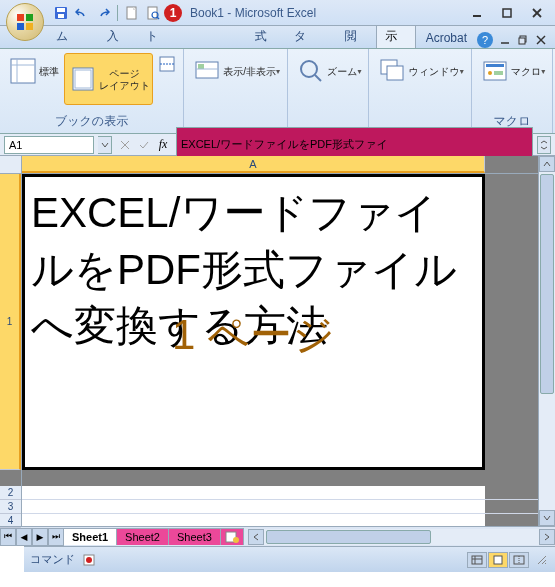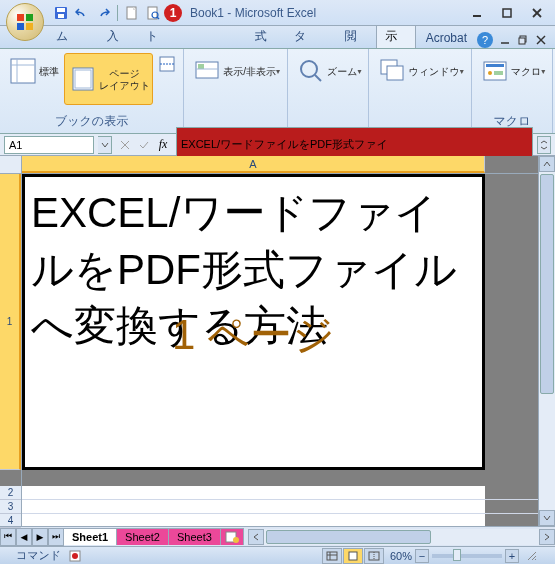--- a/index.html
+++ b/index.html
@@ -33,21 +33,21 @@
 .rbtn-icon { width:32px; height:32px; display:flex; align-items:center; justify-content:center; }
 .rbtn-label { font-size:10px; color:#2a2a2a; text-align:center; line-height:1.2; margin-top:1px; white-space:pre; }
 .rbtn .dd { font-size:8px; color:#555; }
 
 .namebox-row { height:22px; background:#e4ecf7; display:flex; align-items:center; border-bottom:1px solid #9ab; padding:0 4px; gap:4px; }
 .namebox { width:90px; height:18px; background:#fff; border:1px solid #8aa; font-size:11px; padding:0 4px; display:flex; align-items:center; }
 .namebox-dd { width:14px; height:18px; background:#dce6f4; border:1px solid #8aa; border-left:none; display:flex; align-items:center; justify-content:center; cursor:pointer; }
 .fx-btns { display:flex; gap:1px; }
 .fx-btn { width:18px; height:18px; display:flex; align-items:center; justify-content:center; cursor:pointer; }
 .fx-label { font-style:italic; font-family:serif; font-size:12px; }
-.formula-bar { flex:1; height:36px; background:#b91c1c; border:1px solid #8aa; font-size:11px; padding:0 4px; display:flex; align-items:center; overflow:hidden; white-space:nowrap; }
+.formula-bar { flex:1; height:36px; background:#be185d; border:1px solid #8aa; font-size:11px; padding:0 4px; display:flex; align-items:center; overflow:hidden; white-space:nowrap; }
 .fb-expand { width:14px; height:18px; background:#dce6f4; border:1px solid #8aa; display:flex; align-items:center; justify-content:center; cursor:pointer; }
 
 .sheet-area { position:relative; height: 370px; background:#fff; display:flex; }
 .row-hdr-col { width:22px; background:#e4ecf7; border-right:1px solid #9ab; }
 .sel-all { height:18px; background:#e4ecf7; border-bottom:1px solid #9ab; cursor:pointer; }
 .col-hdr-row { height:18px; background:#e4ecf7; border-bottom:1px solid #9ab; display:flex; }
 .col-hdr { border-right:1px solid #c0c8d8; font-size:11px; color:#2a4a7a; display:flex; align-items:center; justify-content:center; cursor:pointer; }
 .col-hdr.sel { background:#fdd868; border-bottom:2px solid #e8a020; }
 .row-hdr { height:14px; border-bottom:1px solid #c0c8d8; font-size:10px; color:#2a4a7a; display:flex; align-items:center; justify-content:center; cursor:pointer; }
 .row-hdr.sel { background:#fdd868; border-right:2px solid #e8a020; }
@@ -67,21 +67,21 @@
 .sheet-tabs-row { height:20px; background:#dce6f4; display:flex; align-items:center; border-top:1px solid #9ab; }
 .tab-nav { display:flex; }
 .tab-nav-btn { width:16px; height:18px; background:#c8d8ec; border:1px solid #9ab; cursor:pointer; display:flex; align-items:center; justify-content:center; font-size:9px; }
 .sheet-tab { padding:2px 8px; font-size:11px; background:#ec4899; border:1px solid #9ab; border-bottom:none; cursor:pointer; margin-left:-1px; }
 .sheet-tab.active { background:#fff; font-weight:bold; }
 .sheet-tab.new { width:24px; padding:2px 4px; }
 .hscroll { flex:1; height:16px; background:#e4ecf7; display:flex; margin-left:4px; }
 .hscroll .scroll-track { flex:1; position:relative; }
 .hscroll .scroll-thumb { top:1px; bottom:1px; left:2px; width:60%; }
 
-.statusbar { height:18px; background:linear-gradient(#dbe7f6,#c0d4ec); display:flex; align-items:center; padding:0 16px; gap:6px; font-size:11px; color:#2a4a7a; border-top:1px solid #9ab; }
+.statusbar { height:26px; background:linear-gradient(#dbe7f6,#c0d4ec); display:flex; align-items:center; padding:0 6px; gap:6px; font-size:11px; color:#2a4a7a; border-top:1px solid #9ab;margin-left:24px; }
 .status-text { }
 .rec-btn { width:16px; height:16px; cursor:pointer; display:flex; align-items:center; justify-content:center; }
 .view-btns { margin-left:auto; display:flex; gap:1px; }
 .view-btn { width:20px; height:16px; background:#c8d8ec; border:1px solid #9ab; cursor:pointer; display:flex; align-items:center; justify-content:center; }
 .view-btn.active { background:#fdd868; }
 .zoom { display:flex; align-items:center; gap:3px; }
 .zoom-btn { width:14px; height:14px; background:#c8d8ec; border:1px solid #9ab; cursor:pointer; display:flex; align-items:center; justify-content:center; font-size:11px; }
 .zoom-slider { width:70px; height:4px; background:#b0c4de; position:relative; cursor:pointer; }
 .zoom-thumb { position:absolute; width:8px; height:12px; background:#e4ecf7; border:1px solid #8aa; top:-5px; left:30%; }
 .zoom-pct { font-size:11px; cursor:pointer; }
@@ -422,28 +422,20 @@
           <rect x="2" y="1" width="8" height="8" fill="#fff" stroke="#555"></rect>
         </svg>
       </div>
     <div class="view-btn">
         <svg width="12" height="10">
           <rect x="1" y="1" width="10" height="8" fill="none" stroke="#555"></rect>
           <line x1="6" y1="1" x2="6" y2="9" stroke="#555" stroke-dasharray="1,1"></line>
         </svg>
       </div>
   </div>
-  <div class="zoom">
-    <div class="zoom-pct">60%</div>
-    <div class="zoom-btn">−</div>
-    <div class="zoom-slider">
-        <div class="zoom-thumb"></div>
-      </div>
-    <div class="zoom-btn">+</div>
-  </div>
   <div class="resize-grip">
       <svg width="12" height="12">
         <line x1="3" y1="11" x2="11" y2="3" stroke="#888"></line>
         <line x1="7" y1="11" x2="11" y2="7" stroke="#888"></line>
         <line x1="10" y1="11" x2="11" y2="10" stroke="#888"></line>
       </svg>
     </div>
 </div>
 
 </body></html>

